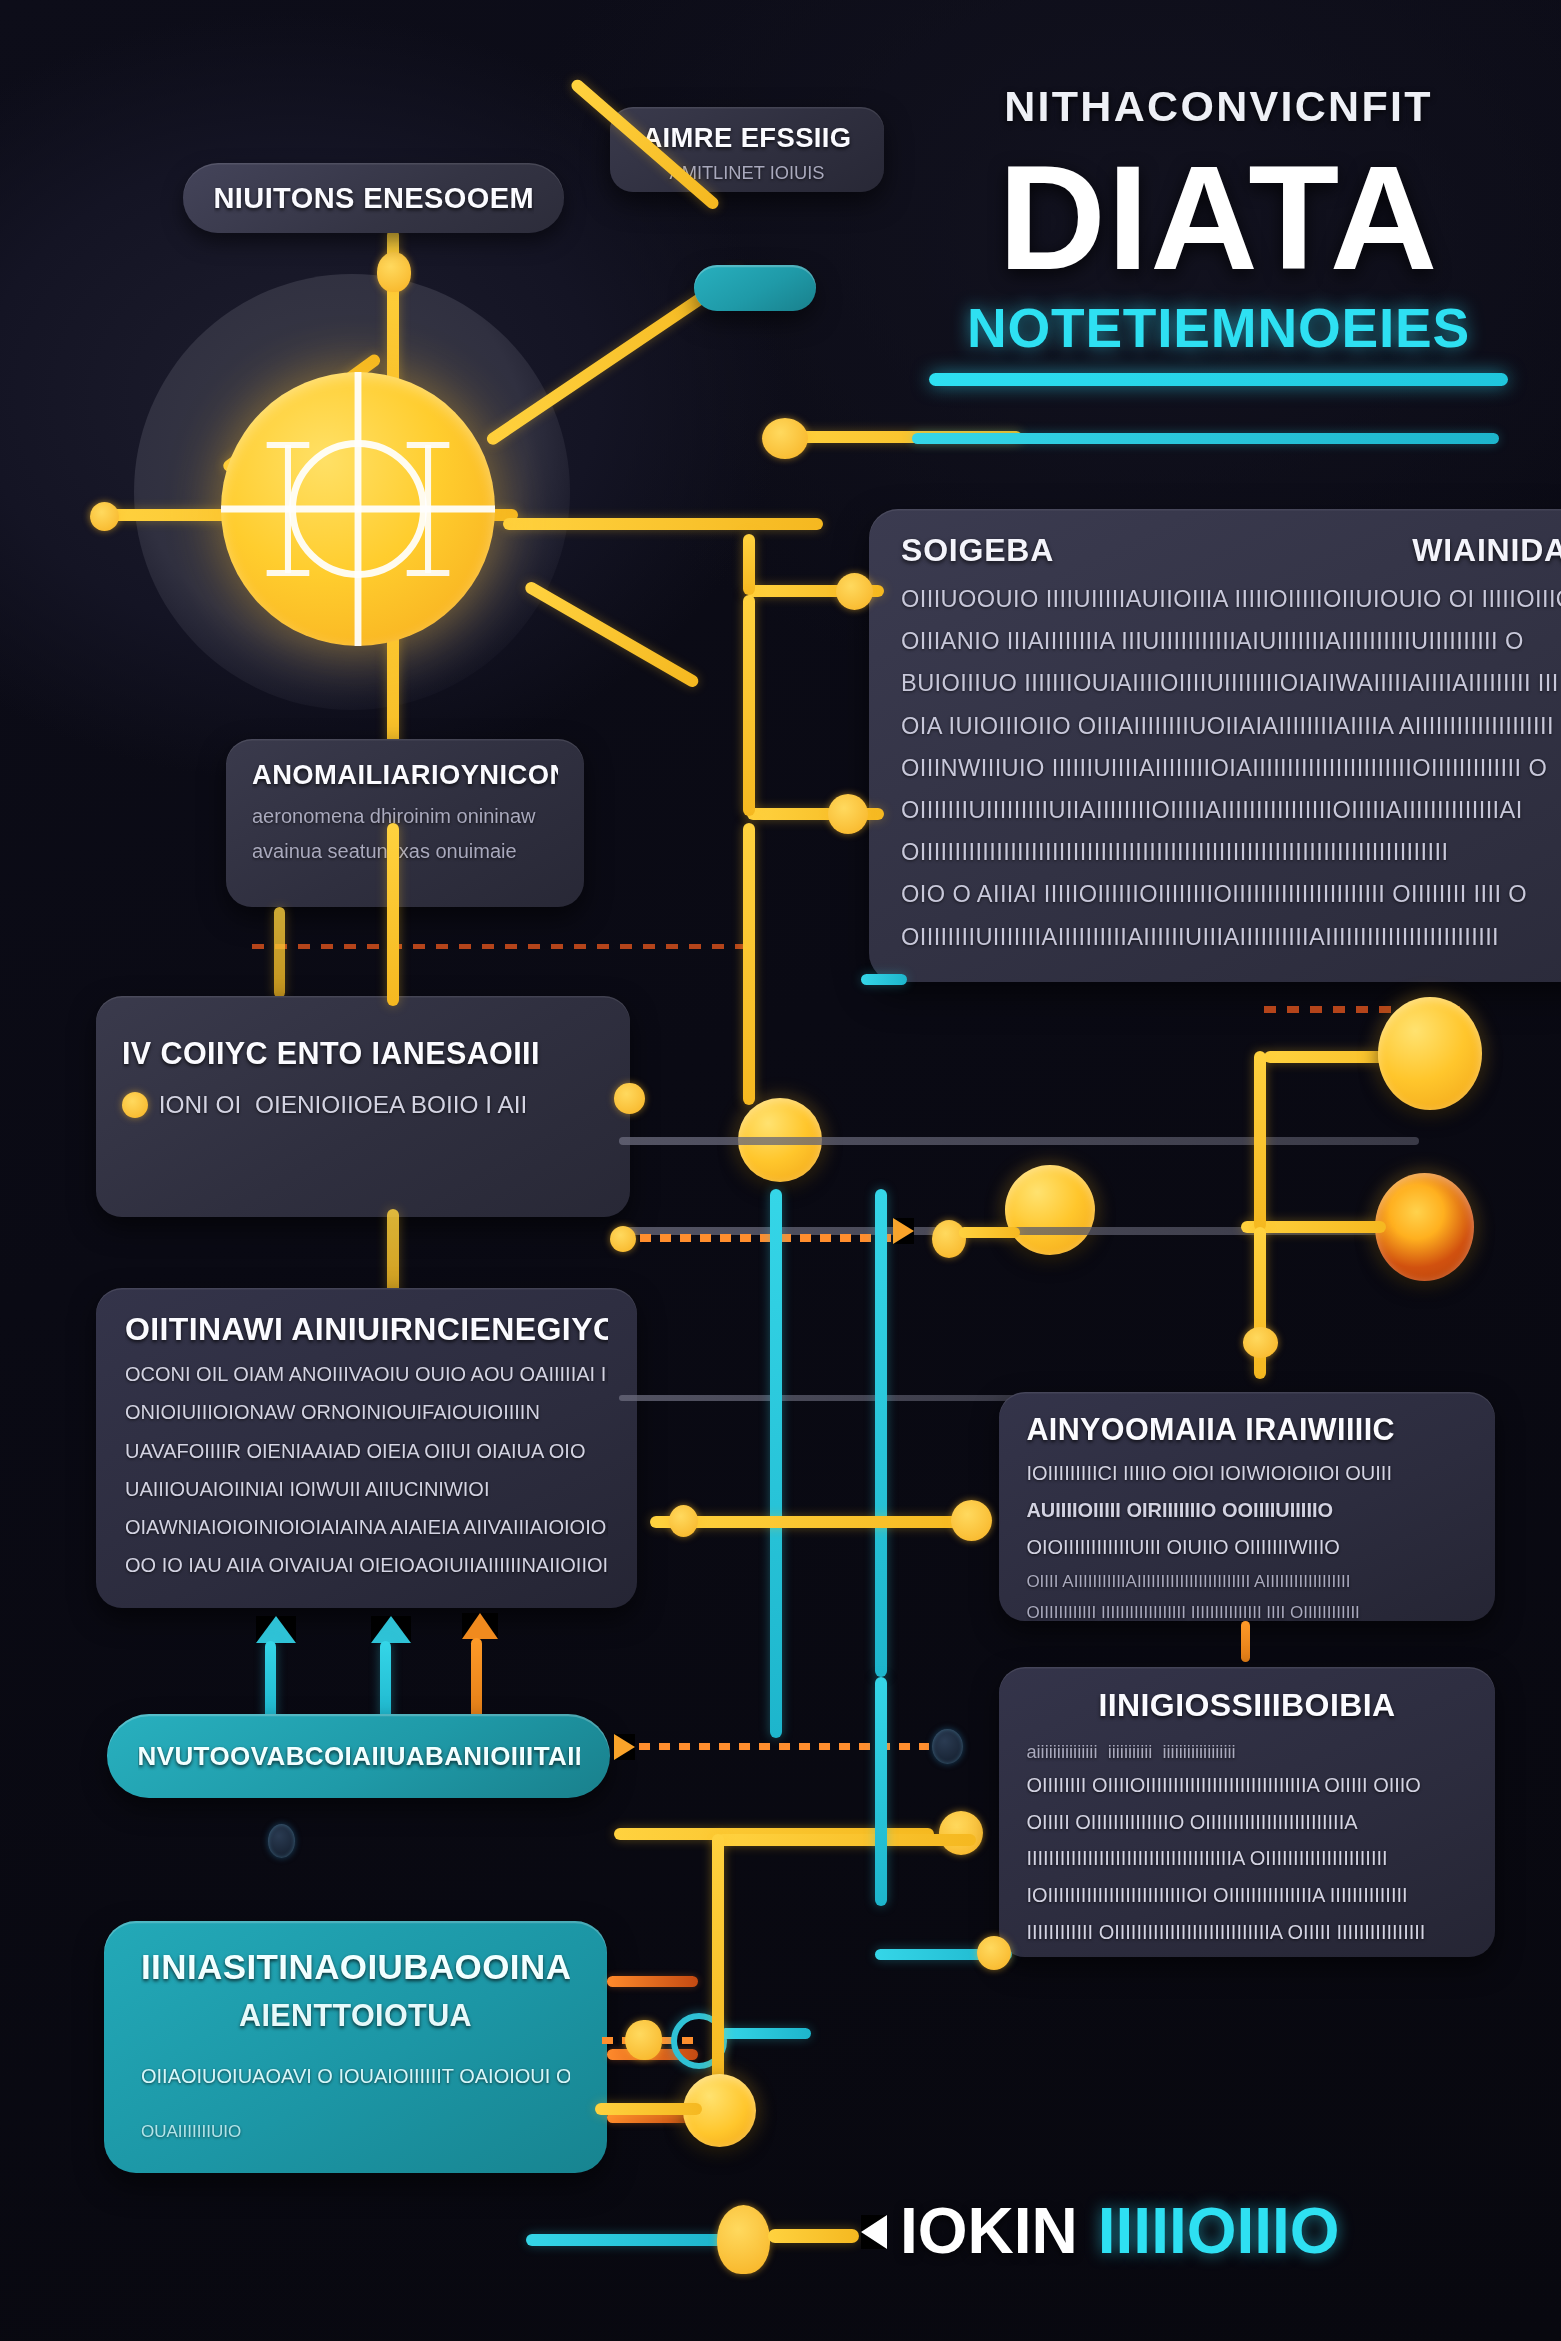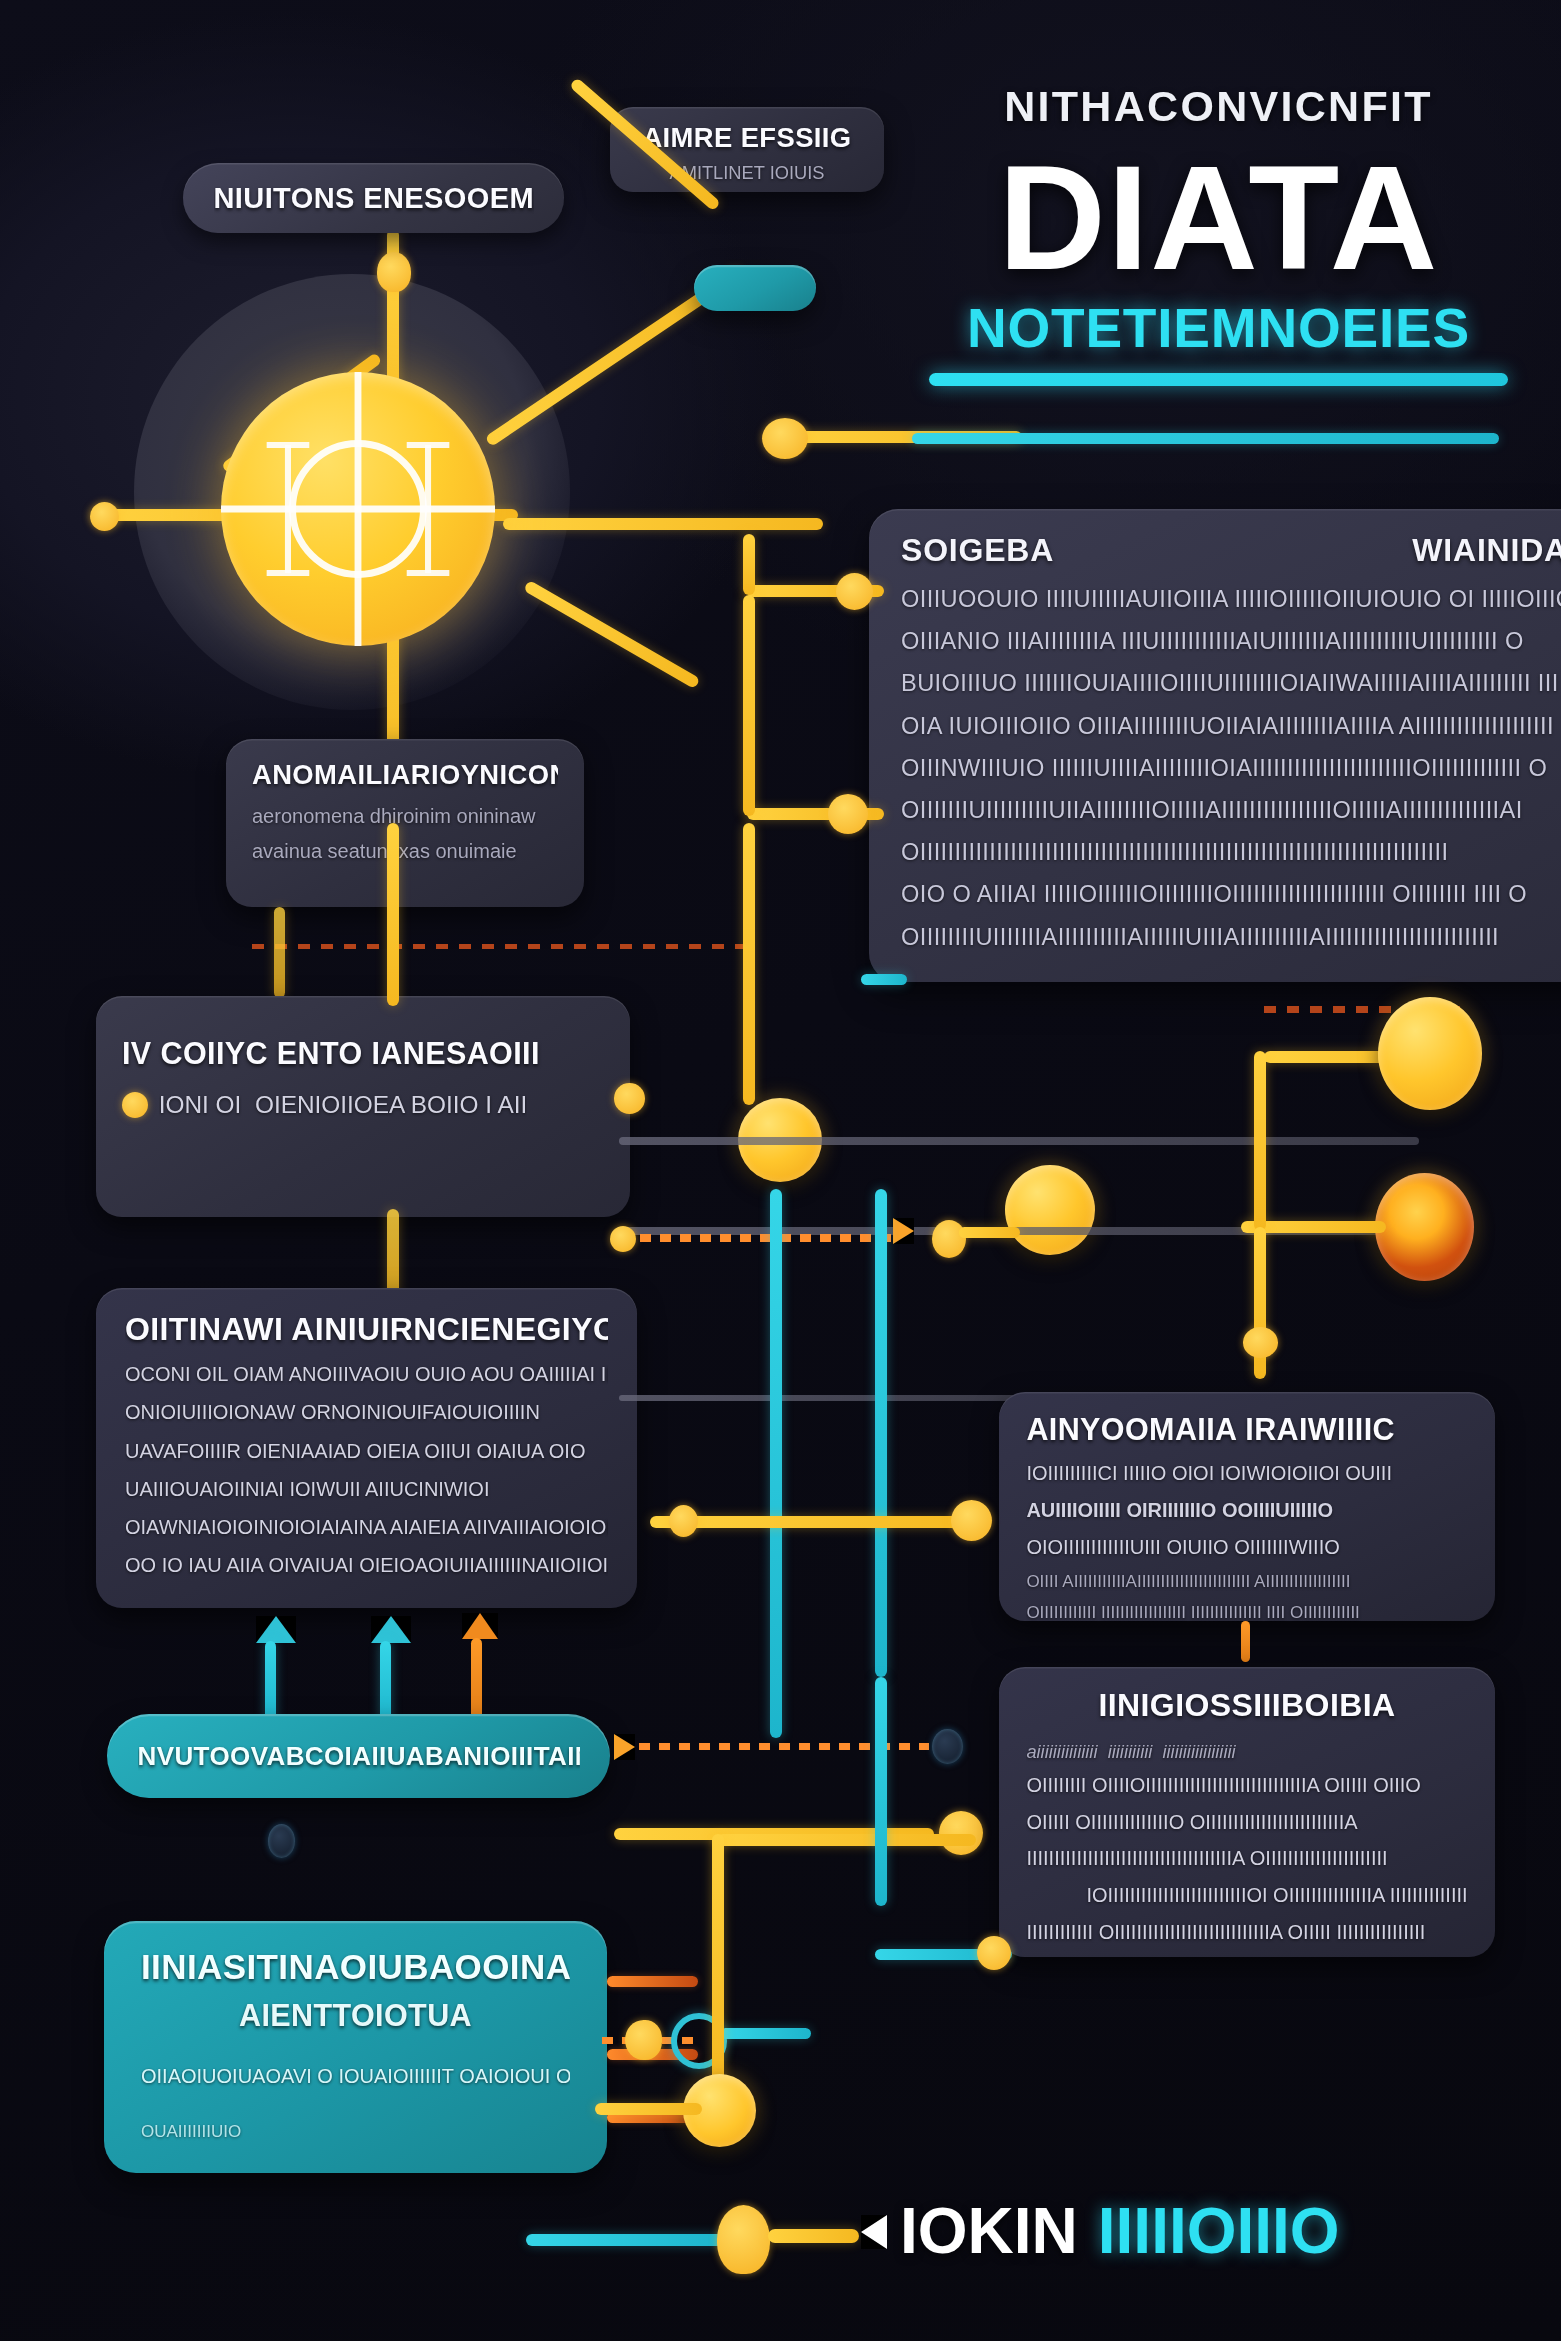--- a/index.html
+++ b/index.html
@@ -351,25 +351,25 @@
     <div class="t-line dim" style="font-size:17px;margin-top:10.7px;">OIIIIIIIIIIII IIIIIIIIIIIIIIIIII IIIIIIIIIIIIIII IIII  OIIIIIIIIIIII</div>
   </div>
   <div class="wire" style="left:1241px;top:1621px;width:9.1px;height:41px;background:linear-gradient(180deg,#ff9a28,#e07c16);"></div>
 
   <div class="wire yh" style="left:650px;top:1516px;width:335px;height:12.2px;"></div>
   <div class="dot" style="left:951px;top:1500px;width:41px;height:41px;"></div>
   <div class="dot" style="left:669px;top:1505px;width:29px;height:32px;"></div>
 
   <div class="card deep" style="left:999px;top:1667px;width:496px;height:290px;padding:20px 27.4px;">
     <div class="t-title" style="font-size:32px;text-align:center;">IINIGIOSSIIIBOIBIA</div>
-    <div class="t-line dim" style="font-size:18.3px;margin-top:17px;font-style:italic;">aiiiiiiiiiiiiiii&nbsp;  iiiiiiiiiii&nbsp;  iiiiiiiiiiiiiiiiii</div>
+    <div class="t-line dim" style="font-size:18.3px;margin-top:17px;">aiiiiiiiiiiiiiii&nbsp;  iiiiiiiiiii&nbsp;  iiiiiiiiiiiiiiiiii</div>
     <div class="t-line" style="font-size:20px;margin-top:11px;">OIIIIIIII OIIIIOIIIIIIIIIIIIIIIIIIIIIIIIIIIIIA OIIIII OIIIO</div>
     <div class="t-line" style="font-size:20px;margin-top:13.7px;">OIIIII OIIIIIIIIIIIIIIO OIIIIIIIIIIIIIIIIIIIIIIIIIA</div>
     <div class="t-line" style="font-size:20px;margin-top:13.7px;">IIIIIIIIIIIIIIIIIIIIIIIIIIIIIIIIIIIIIA OIIIIIIIIIIIIIIIIIIIIII</div>
-    <div class="t-line" style="font-size:20px;margin-top:13.7px;text-align:right;">IOIIIIIIIIIIIIIIIIIIIIIIIIIOI OIIIIIIIIIIIIIIIA IIIIIIIIIIIIII</div>
+    <div class="t-line" style="font-size:20px;margin-top:13.7px;">IOIIIIIIIIIIIIIIIIIIIIIIIIIOI OIIIIIIIIIIIIIIIA IIIIIIIIIIIIII</div>
     <div class="t-line" style="font-size:20px;margin-top:13.7px;">IIIIIIIIIIII OIIIIIIIIIIIIIIIIIIIIIIIIIIIIA OIIIII IIIIIIIIIIIIIIII</div>
   </div>
 
   <div class="wire yh" style="left:717px;top:1834px;width:259px;height:12.2px;"></div>
   <div class="wire ch" style="left:875px;top:1949px;width:137px;height:10.7px;"></div>
   <div class="dot" style="left:977px;top:1936px;width:34px;height:34px;"></div>
 
   <div class="wire c" style="left:875px;top:1677px;width:12.2px;height:229px;"></div>
 
   <div class="wire y" style="left:712px;top:1834px;width:12.2px;height:252px;"></div>

